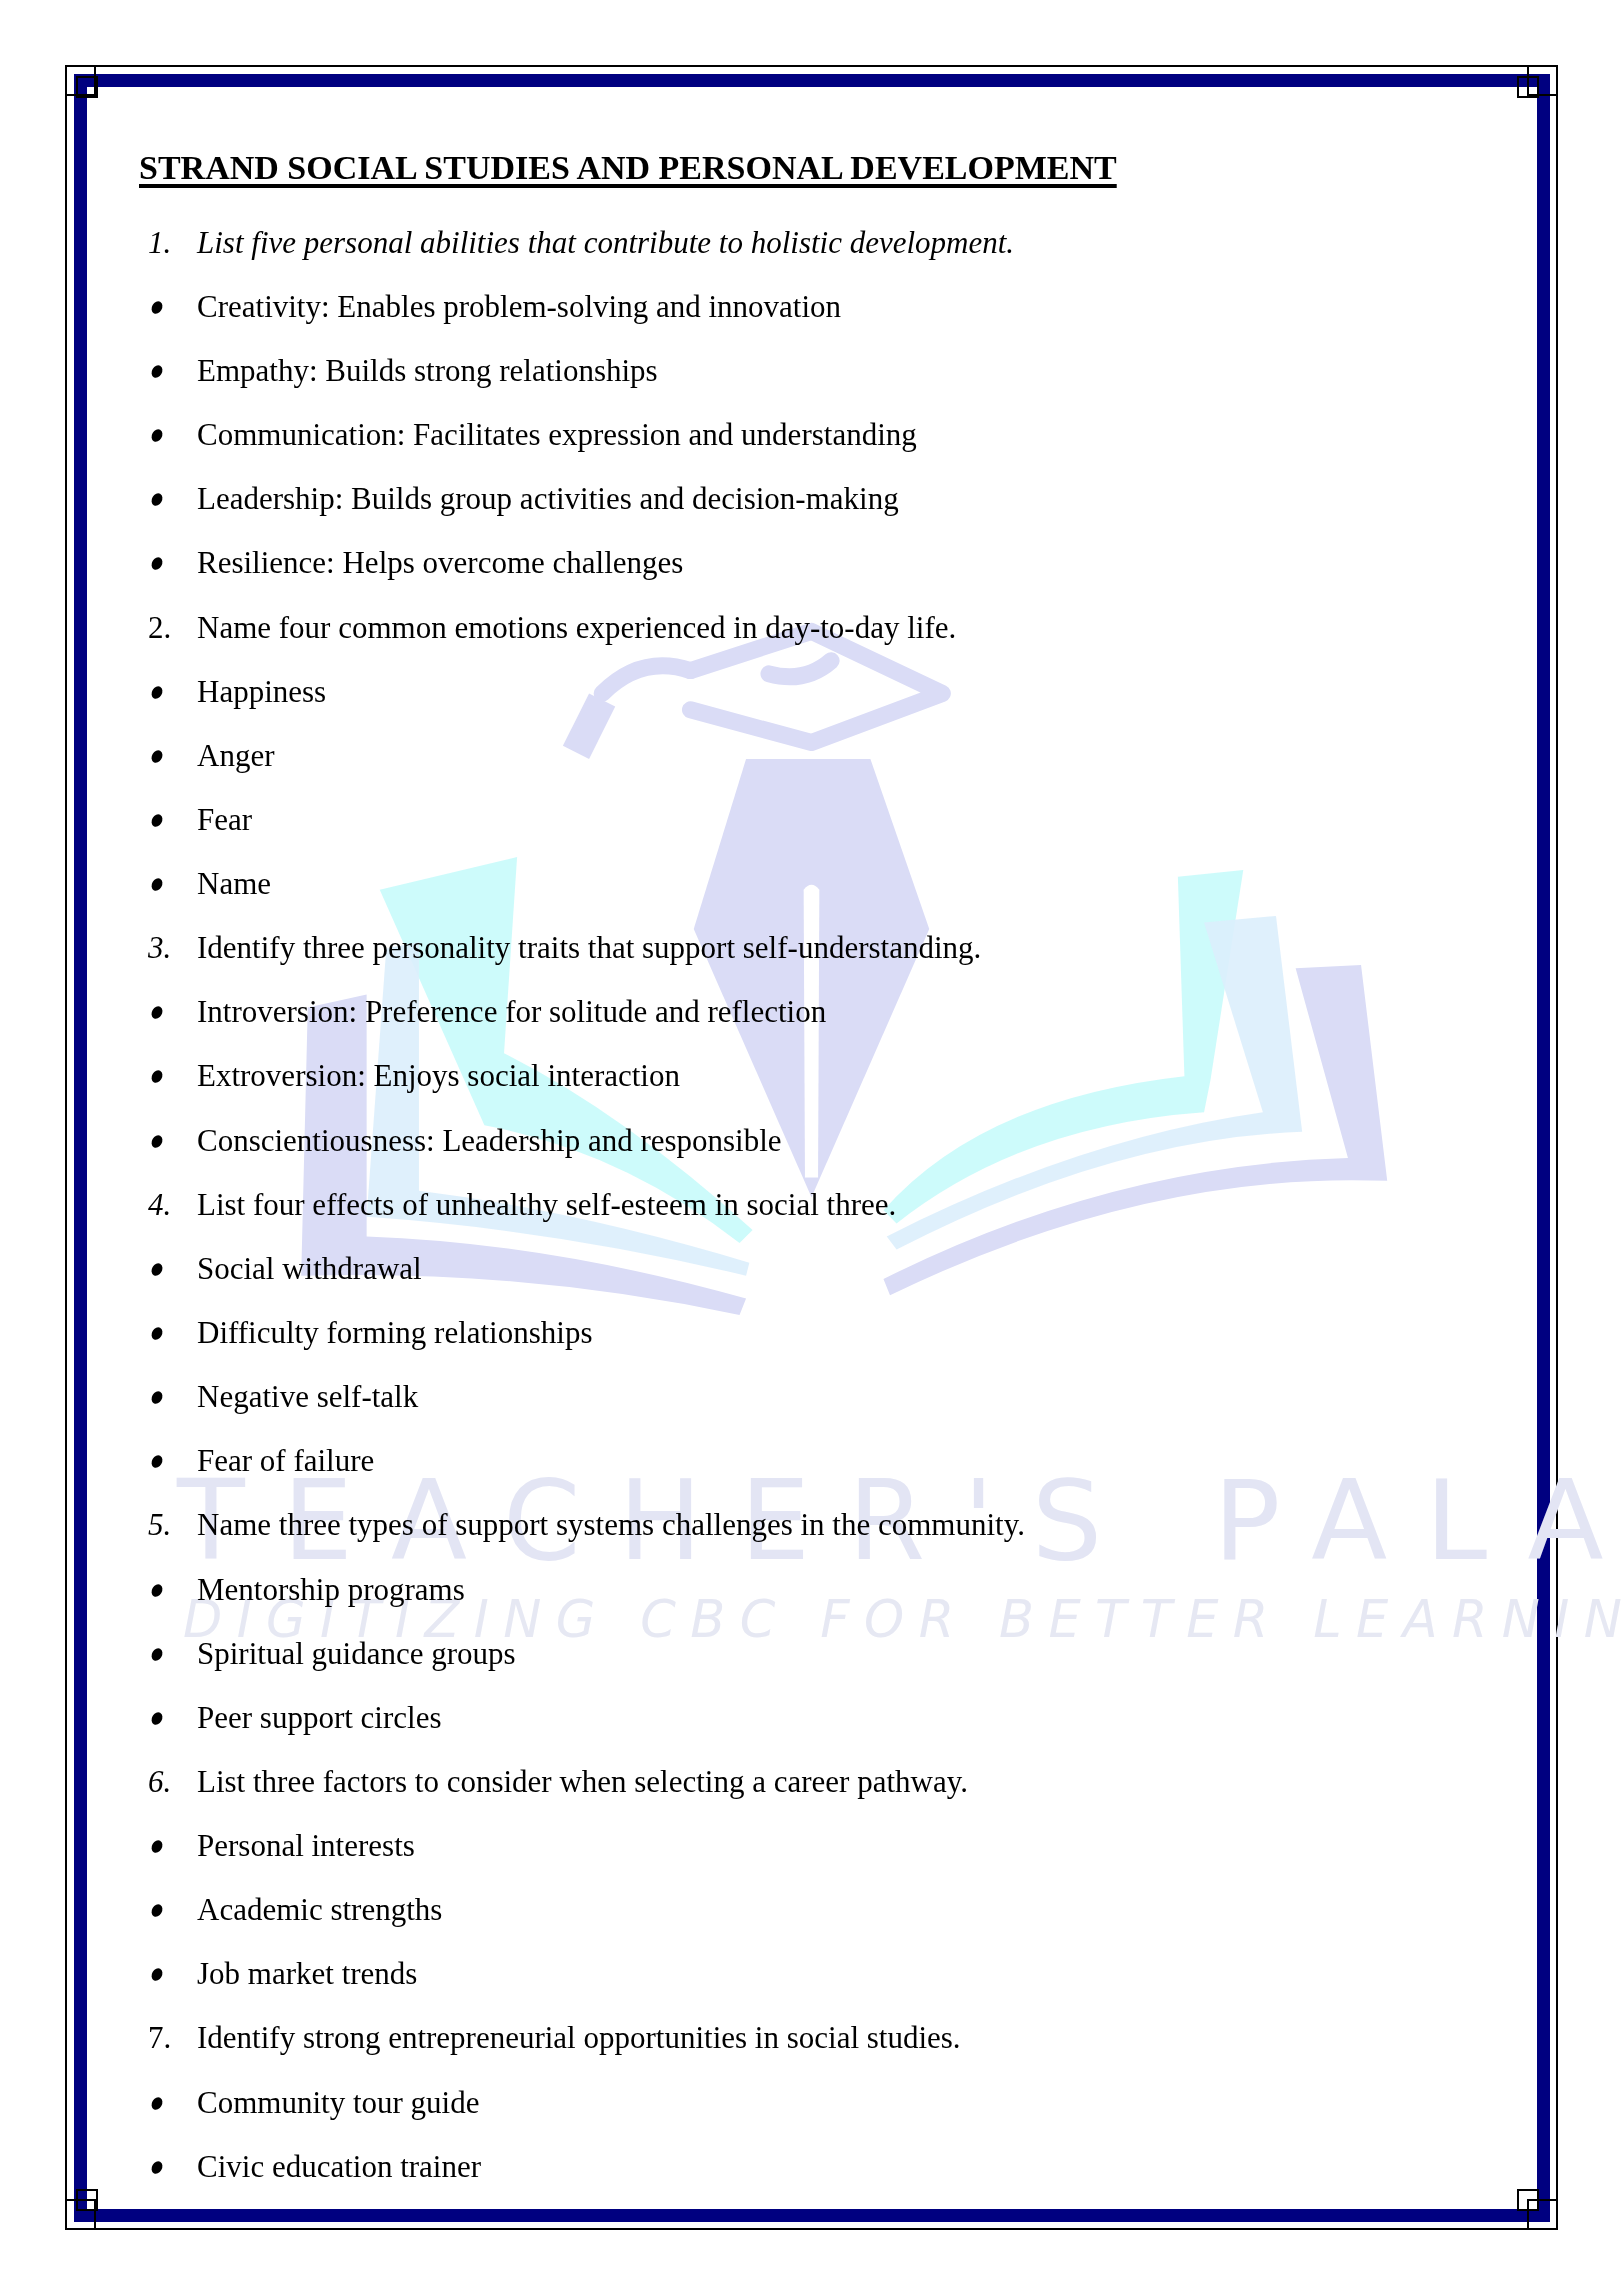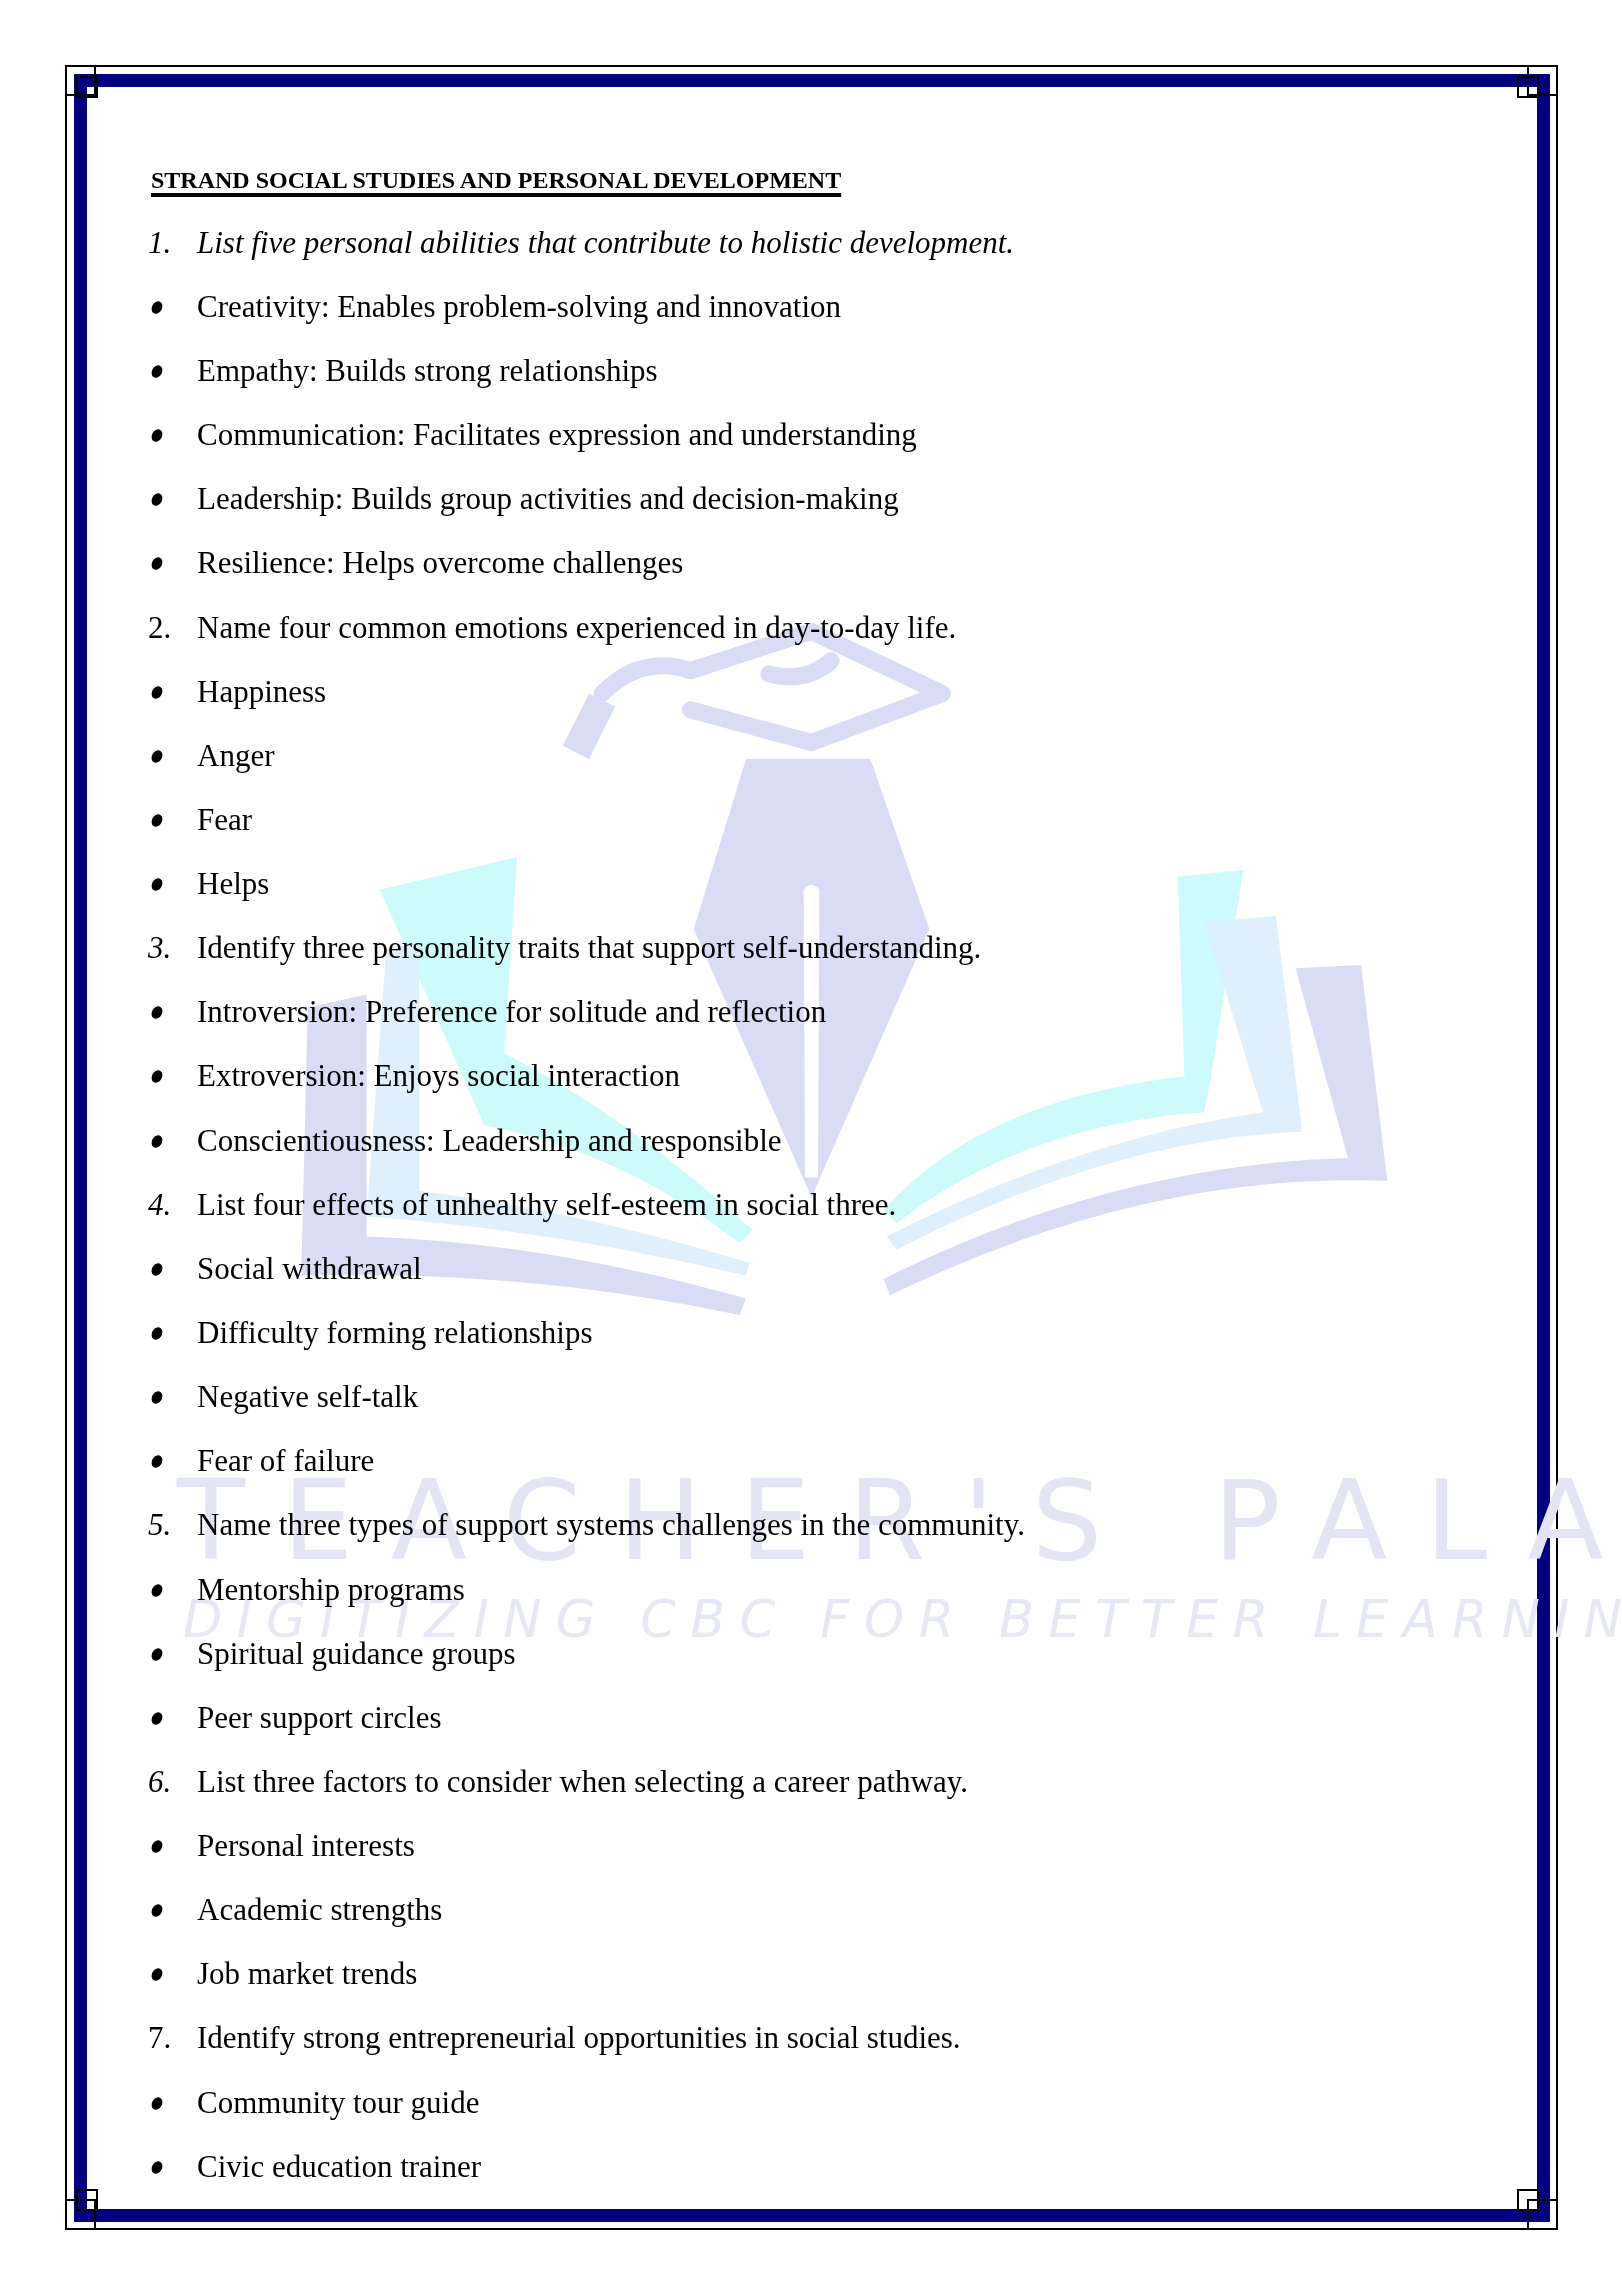--- a/index.html
+++ b/index.html
@@ -69,25 +69,25 @@
   .content {
     position: absolute;
     left: 135px; top: 131px;
     width: 1374px;
     font-family: "Liberation Serif", serif;
     color: #000;
   }
   .doc-title {
     font-family: "Liberation Serif", serif;
     font-weight: bold;
-    font-size: 24px;
+    font-size: 34px;
     text-decoration: underline;
     text-decoration-thickness: 3.9px;
     text-underline-offset: 5.2px;
-    margin: 16px;
+    margin: 4px;
     height: 52px;
     line-height: 52px;
     position: absolute;
     left: 0; top: 6.5px;
     white-space: nowrap;
   }
   .line {
     position: absolute;
     left: 0;
     height: 64px;
@@ -193,21 +193,21 @@
   <div class="line" style="top:593px">
       <span class="bullet-dot"></span>
       <span class="text">Anger</span>
     </div>
   <div class="line" style="top:657px">
       <span class="bullet-dot"></span>
       <span class="text">Fear</span>
     </div>
   <div class="line" style="top:721px">
       <span class="bullet-dot"></span>
-      <span class="text">Helps</span>
+      <span class="text">Name</span>
     </div>
 
   <div class="line" style="top:785px">
     <span class="marker italic">3.</span>
     <span class="text">Identify three personality traits that support self-understanding.</span>
   </div>
   <div class="line" style="top:849px">
       <span class="bullet-dot"></span>
       <span class="text">Introversion: Preference for solitude and reflection</span>
     </div>

